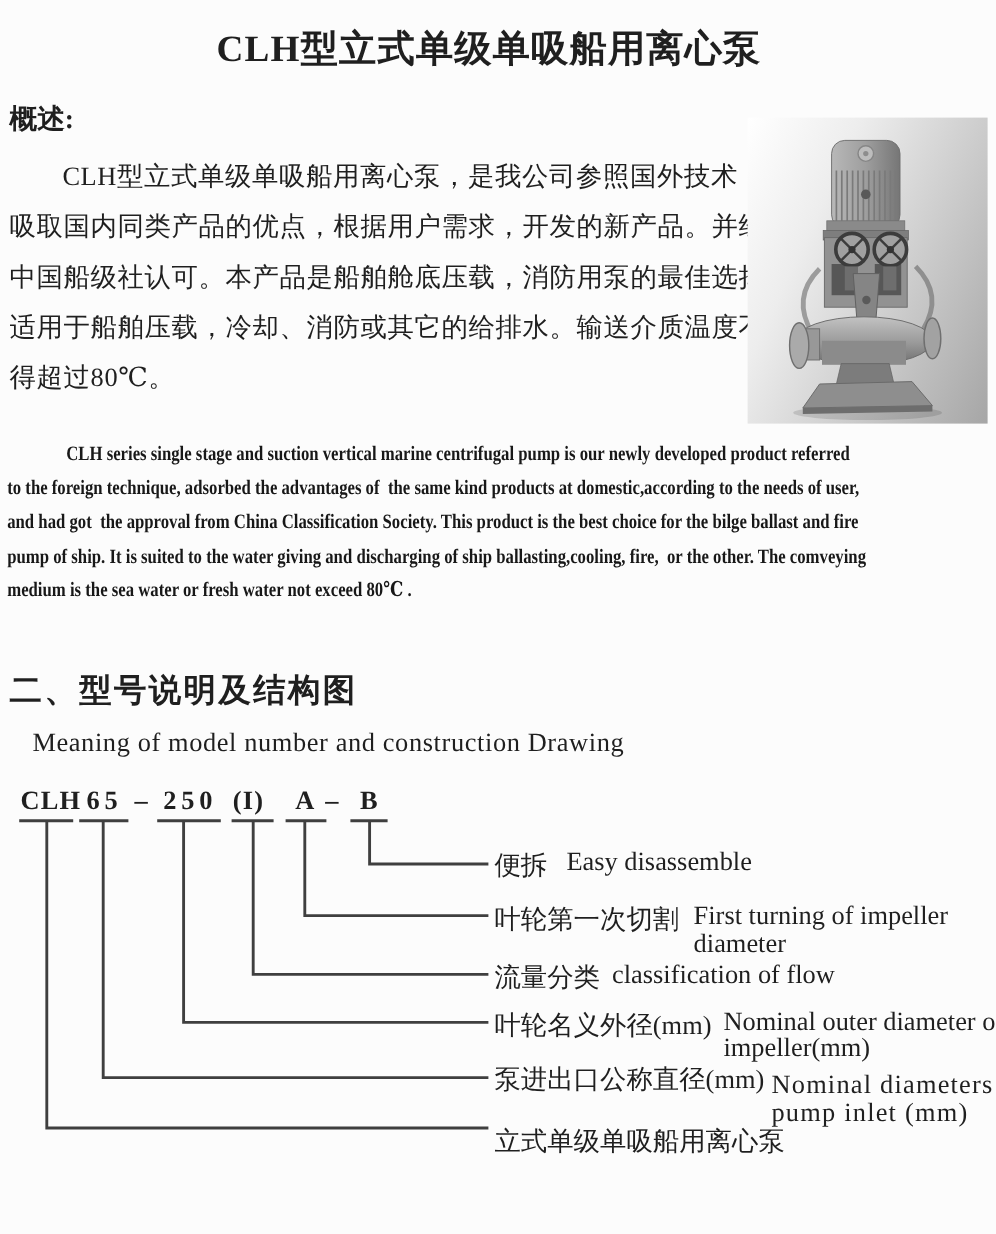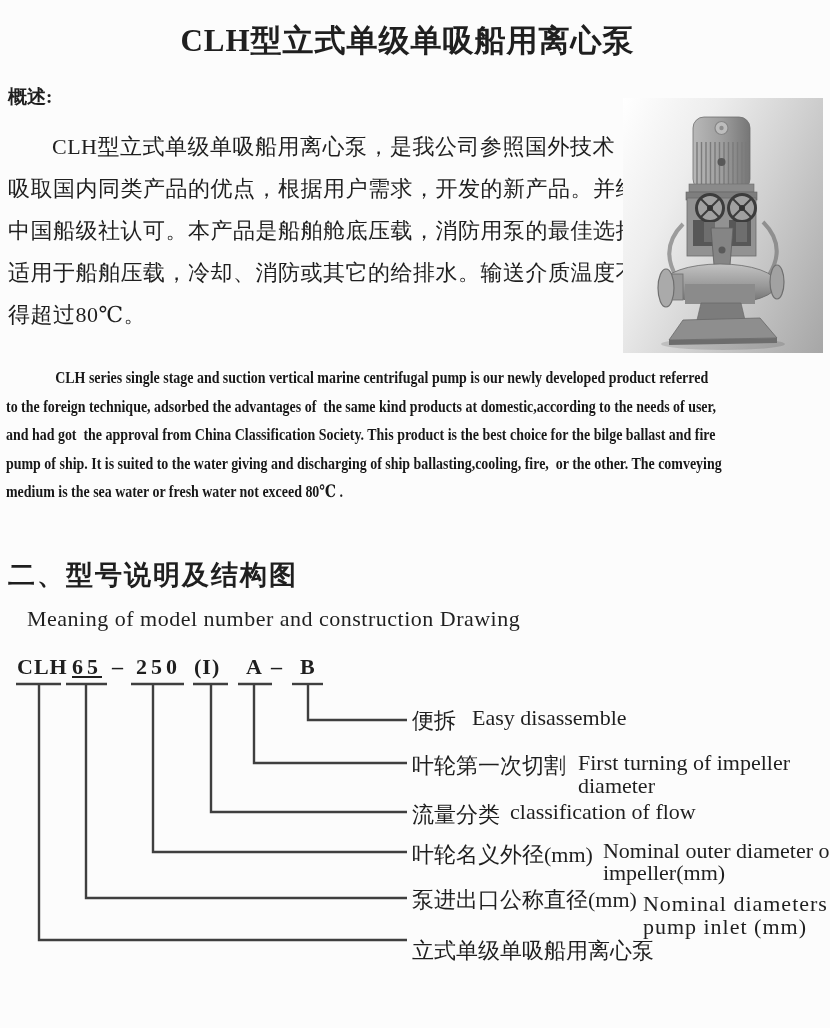--- a/index.html
+++ b/index.html
@@ -3,41 +3,41 @@
 <meta charset="utf-8">
 <style>
   html,body{margin:0;padding:0;}
   body{width:830px;height:1028px;overflow:hidden;background:#fcfcfc;
        font-family:"Liberation Serif","DejaVu Serif",serif;color:#1f1f1f;}
   .page{position:relative;width:830px;height:1028px;}
 
   .title{position:absolute;top:20px;left:0;width:815px;text-align:center;
          font-size:31px;font-weight:700;letter-spacing:1px;}
 
-  .overview-label{position:absolute;top:84px;left:8px;font-size:19px;font-weight:700;}
+  .overview-label{position:absolute;top:84px;left:8px;font-size:23px;font-weight:700;}
 
   .cn-para{position:absolute;top:126px;left:8px;width:614px;font-size:22px;
            line-height:42px;white-space:pre;text-indent:44px;letter-spacing:.5px;}
 
   .photo{position:absolute;left:623px;top:98px;width:200px;height:255px;
          background:linear-gradient(115deg,#ffffff 0%,#ededed 30%,#cfcfcf 60%,#a6a6a6 100%);}
   .photo svg{display:block;width:100%;height:100%;}
 
   .en-para{position:absolute;top:364px;left:6px;width:1005px;font-size:17px;
            font-weight:700;line-height:28.5px;white-space:pre;text-indent:60px;
            transform:scaleX(0.82);transform-origin:0 0;color:#181818;}
 
   .sec-heading-cn{position:absolute;top:557px;left:8px;font-size:27px;font-weight:700;
                   font-family:"Liberation Sans","DejaVu Sans",sans-serif;letter-spacing:2px;}
   .sec-heading-en{position:absolute;top:606px;left:27px;font-size:22px;letter-spacing:.5px;}
 
   .model-seg{position:absolute;top:654px;font-size:22px;font-weight:600;}
   .seg-num{letter-spacing:4px;}
   .seg-series{left:17px;letter-spacing:1px;}
-  .seg-inlet{left:72px;text-decoration:underline;}
+  .seg-inlet{left:72px;}
   .seg-dash1{left:112px;}
   .seg-impeller{left:136px;}
   .seg-flow{left:194px;letter-spacing:1px;}
   .seg-cut{left:246px;}
   .seg-dash2{left:271px;}
   .seg-easy{left:300px;}
 
   .diagram-svg{position:absolute;left:0;top:648px;width:830px;height:380px;}
 
   .lbl{position:absolute;left:412px;white-space:nowrap;}

